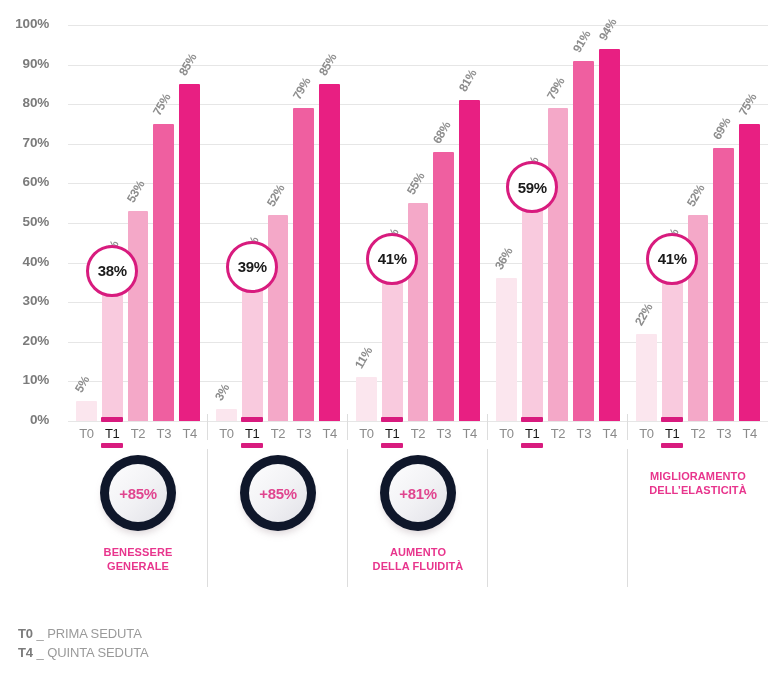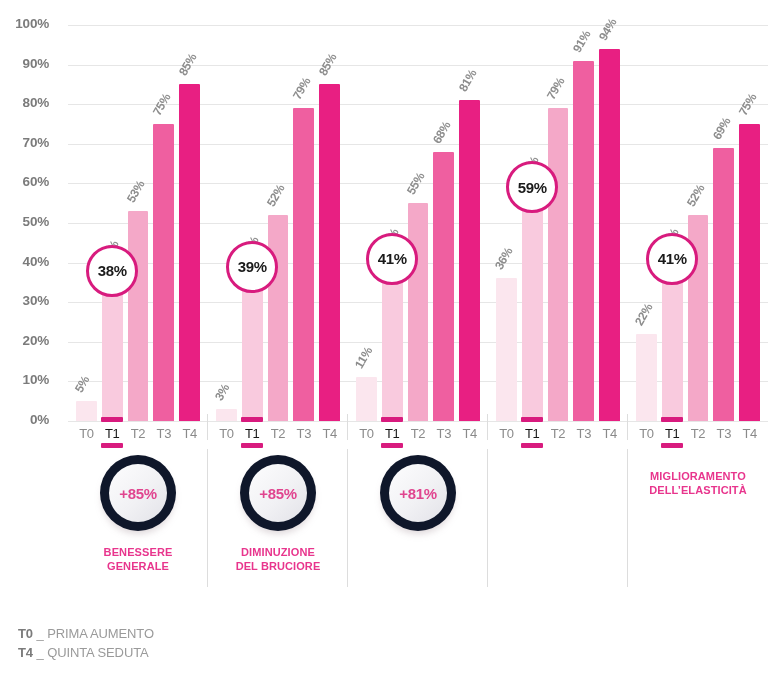--- a/index.html
+++ b/index.html
@@ -484,34 +484,34 @@
         <div class="ring">
           <span class="ringval">+85%</span>
         </div>
         <div class="blabel">BENESSERE
 GENERALE</div>
       </div>
       <div class="badgecol">
         <div class="ring">
           <span class="ringval">+85%</span>
         </div>
-        <div class="blabel">DIMINUZIONE
-DEL BRUCIORE</div>
       </div>
       <div class="badgecol">
         <div class="ring">
           <span class="ringval">+81%</span>
         </div>
+        <div class="blabel">AUMENTO
+DELLA FLUIDITÀ</div>
       </div>
       <div class="badgecol">
       </div>
       <div class="badgecol">
         <div class="blabel">MIGLIORAMENTO
 DELL’ELASTICITÀ</div>
       </div>
     </div>
 
   <div id="footer">
-    <div class="row"><b>T0</b><span> _ </span><span>PRIMA AUMENTO</span></div>
+    <div class="row"><b>T0</b><span> _ </span><span>PRIMA SEDUTA</span></div>
     <div class="row"><b>T4</b><span> _ </span><span>QUINTA SEDUTA</span></div>
   </div>
 
 </div>
 
 </body></html>

